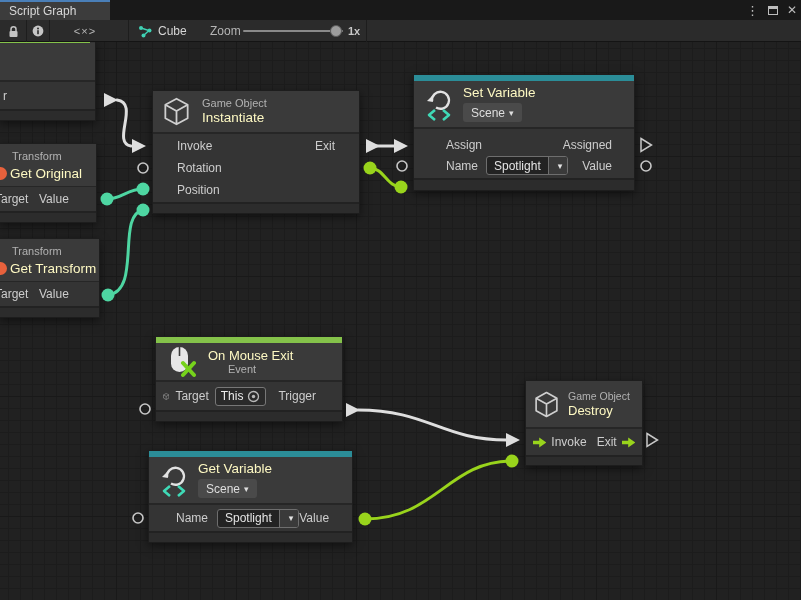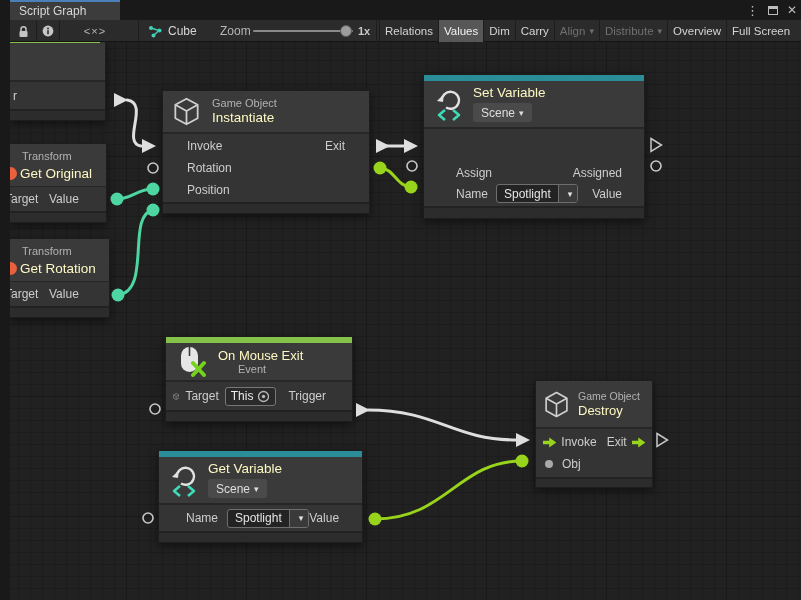--- a/index.html
+++ b/index.html
@@ -3,21 +3,21 @@
 <meta charset="utf-8">
 <style>
   :root{
     --tab-accent:#4a7fb8; --event-accent:#84c24a; --variable-accent:#2b8d98;
     --variable-icon:#3fd9b6; --control-wire:#dedede; --vector-wire:#4ed6a2;
     --object-wire:#99d41c; --transform-icon:#e8613c;
   }
   *{box-sizing:border-box; margin:0; padding:0;}
   html,body{width:801px;height:600px;overflow:hidden;background:#191919;
     font-family:"Liberation Sans","DejaVu Sans",sans-serif;}
-  .window{width:801px;height:600px;display:flex;flex-direction:column;position:relative;padding-left:10px;}
+  .window{width:801px;height:600px;display:flex;flex-direction:column;position:relative;}
 
   
   .tabbar{height:20px;background:#191919;position:relative;flex:0 0 20px;}
   .tab{position:absolute;left:0;top:0;width:110px;height:20px;background:#3c3c3c;
     border-top:2px solid var(--tab-accent);color:#d8d8d8;font-size:12px;
     display:flex;align-items:center;padding-left:9px;}
   .winctrls{position:absolute;right:4px;top:0;height:20px;display:flex;align-items:center;gap:9px;color:#bdbdbd;}
   .winctrl-menu{font-size:13px;line-height:1;cursor:default;}
   .winctrl-max{width:10px;height:9px;border:1px solid #bdbdbd;border-top:3px solid #bdbdbd;}
   .winctrl-close{font-size:12px;line-height:1;}
@@ -130,30 +130,20 @@
         <circle cx="11.5" cy="5.5" r="2" fill="#3fd2b4"></circle>
         <circle cx="5.5" cy="10.5" r="2" fill="#3fd2b4"></circle>
       </svg>
       <span>Cube</span>
     </div>
     <div class="zoomlbl">Zoom</div>
     <div class="slider-track"></div>
     <div class="slider-handle"></div>
     <div class="zoomval">1x</div>
     <div class="tb-sep" style="left:366px;"></div>
-    <div class="tb-buttons">
-      <span class="tb-btn">Relations</span>
-      <span class="tb-btn active">Values</span>
-      <span class="tb-btn">Dim</span>
-      <span class="tb-btn">Carry</span>
-      <span class="tb-btn disabled caret">Align</span>
-      <span class="tb-btn disabled caret">Distribute</span>
-      <span class="tb-btn">Overview</span>
-      <span class="tb-btn">Full Screen</span>
-    </div>
   </div>
 
   <div class="canvas">
 
     <div class="vsnode" style="left:-1px;top:-2px;width:97px;">
       <div class="accent event thin" style="width:90px;"></div>
       <div class="nhead" style="height:39px;"></div>
       <div class="nrow" style="height:27px;">
         <span style="position:absolute;left:3px;">r</span>
       </div>
@@ -173,21 +163,21 @@
         <span style="position:absolute;left:39px;">Value</span>
       </div>
       <div class="nfoot" style="height:11px;"></div>
     </div>
 
     <div class="vsnode" style="left:-1px;top:196px;width:101px;">
       <div class="nhead" style="height:43px;border-bottom-width:1px;">
         <span class="orangedot" style="left:-6px;top:23px;"></span>
         <div class="txt" style="position:absolute;left:12px;top:7px;">
           <span class="ncat">Transform</span>
-          <span class="ntitle" style="margin-left:-2px;margin-top:3px;">Get Rotation</span>
+          <span class="ntitle" style="margin-left:-2px;margin-top:3px;">Get Transform</span>
         </div>
       </div>
       <div class="nrow" style="height:24px;">
         <span style="position:absolute;left:-5px;">Target</span>
         <span style="position:absolute;left:39px;">Value</span>
       </div>
       <div class="nfoot" style="height:11px;"></div>
     </div>
 
     <div class="vsnode" style="left:152px;top:48px;width:208px;">
@@ -222,21 +212,21 @@
         <svg width="32" height="36" viewBox="0 0 32 36">
           <path d="M9 15 a8.5 8.5 0 1 1 4 6.5" fill="none" stroke="#e2e2e2" stroke-width="2.4"></path>
           <path d="M9 10 l1 6 -6 -1 z" fill="#e2e2e2"></path>
           <path d="M12 24 L6 29 L12 34 M20 24 L26 29 L20 34" fill="none" stroke="var(--variable-icon)" stroke-width="2.6" stroke-linejoin="round"></path>
         </svg>
         <div class="txt" style="gap:4px;">
           <span class="ntitle">Set Variable</span>
           <span class="ddbtn caret">Scene</span>
         </div>
       </div>
-      <div style="padding:5px 0 2px;margin-top:28px;">
+      <div style="padding:5px 0 2px;">
         <div class="nrow" style="height:21px;padding:0 22px 0 32px;">
           <span>Assign</span>
           <span class="spacer"></span>
           <span>Assigned</span>
         </div>
         <div class="nrow" style="height:21px;padding:0 22px 0 32px;">
           <span>Name</span>
           <span class="ddfield" style="margin-left:8px;">
             <span class="val">Spotlight</span>
             <span class="carbox caret"></span>
@@ -320,24 +310,20 @@
           <svg class="flow-arrow" width="15" height="11" viewBox="0 0 15 11">
             <path d="M0 3.5 h7 v-3.5 l8 5.5 -8 5.5 v-3.5 h-7 z" fill="var(--object-wire)"></path>
           </svg>
           <span>Invoke</span>
           <span class="spacer"></span>
           <span>Exit</span>
           <svg class="flow-arrow" width="15" height="11" viewBox="0 0 15 11">
             <path d="M0 3.5 h7 v-3.5 l8 5.5 -8 5.5 v-3.5 h-7 z" fill="var(--object-wire)"></path>
           </svg>
         </div>
-        <div class="nrow" style="height:22px;padding:0 7px 0 9px;gap:9px;">
-          <span class="graydot"></span>
-          <span>Obj</span>
-        </div>
       </div>
       <div class="nfoot" style="height:10px;"></div>
     </div>
 
     <svg class="wires" width="801" height="558" viewBox="0 0 801 558">
 
       <path class="wire wire-control" d="M117 58 C140 61 111 101 131 104"></path>
       <path class="wire wire-control" d="M376 104 L398 104"></path>
       <path class="wire wire-control" d="M358 368 C428 368 442 398 507 398"></path>
 

